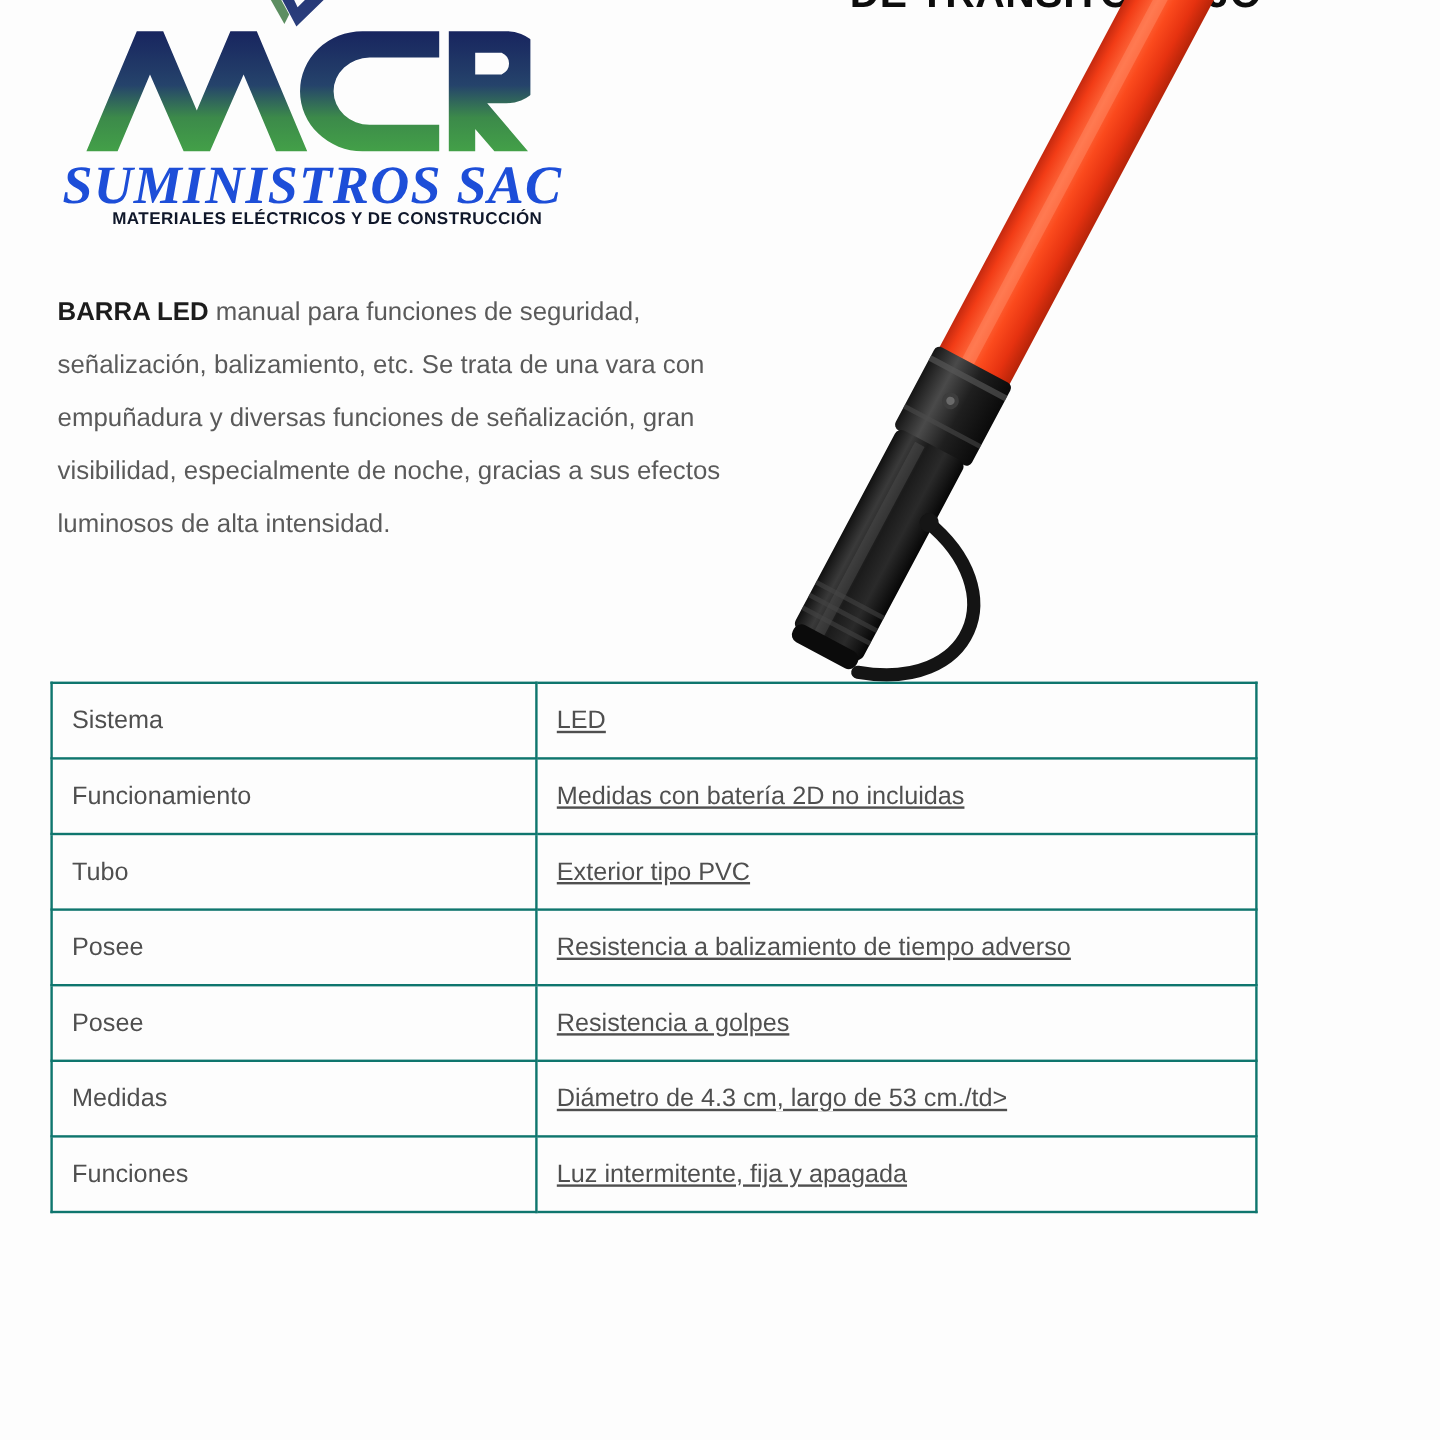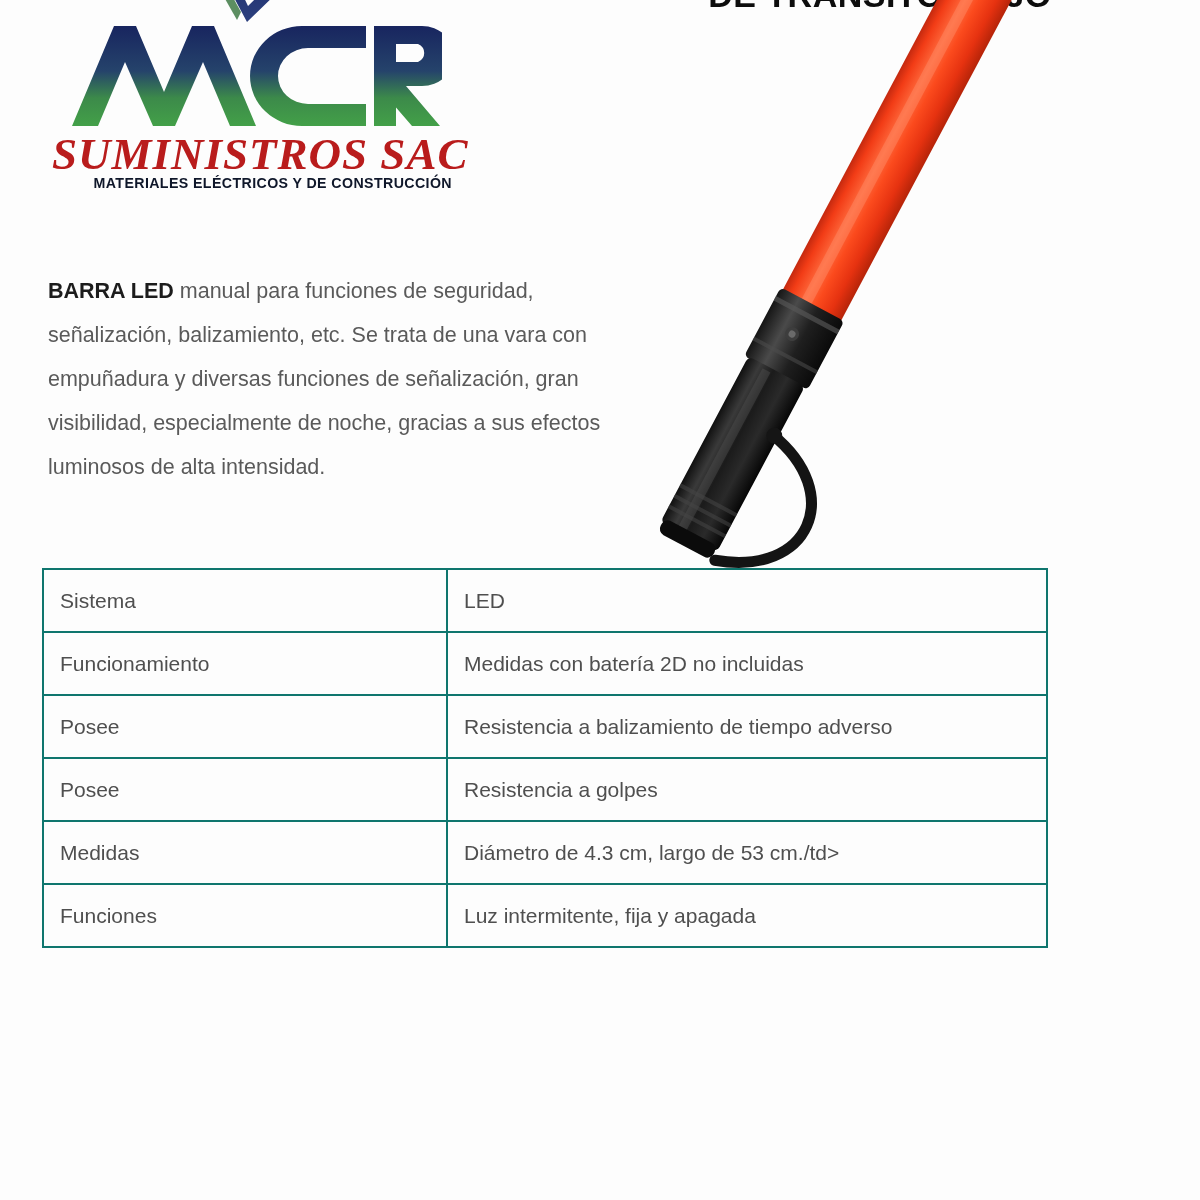--- a/index.html
+++ b/index.html
@@ -42,21 +42,21 @@
     position: absolute;
     left: 0px;
     top: 158px;
     width: 400px;
     text-align: center;
     font-family: "Liberation Serif", serif;
     font-weight: bold;
     font-style: italic;
     font-size: 45px;
     letter-spacing: 1px;
-    color: #b91c1c;
+    color: #1d4ed8;
     white-space: nowrap;
   }
   #logo-tagline {
     position: absolute;
     left: 0px;
     top: 205px;
     width: 400px;
     text-align: right;
     font-family: "Liberation Sans", sans-serif;
     font-weight: bold;
@@ -88,21 +88,21 @@
     top: -40px;
     width: 700px;
     height: 680px;
     pointer-events: none;
   }
 
   
   #description {
     position: absolute;
     left: 48px;
-    top: 247px;
+    top: 216px;
     width: 560px;
     font-family: "Liberation Sans", sans-serif;
     font-size: 21.5px;
     line-height: 44px;
     color: #5a5a5a;
   }
   #description .lead {
     font-weight: bold;
     color: #1c1c1c;
   }
@@ -121,21 +121,21 @@
     height: 61px;
     padding: 0 16px;
     font-family: "Liberation Sans", sans-serif;
     font-size: 21px;
     color: #4f4f4f;
     vertical-align: middle;
     white-space: nowrap;
     overflow: hidden;
   }
   #spec-table td.k { width: 370px; }
-  #spec-table td.v { width: 566px; }
+  #spec-table td.v { width: 566px; text-decoration: underline; }
 </style>
 </head>
 <body>
 
 <div id="page">
 
   <div id="logo-block">
 
     <svg id="logo-check" viewBox="0 0 115 60">
       <defs>
@@ -234,20 +234,24 @@
     <tbody>
       <tr>
         <td class="k">Sistema</td>
         <td class="v">LED</td>
       </tr>
       <tr>
         <td class="k">Funcionamiento</td>
         <td class="v">Medidas con batería 2D no incluidas</td>
       </tr>
       <tr>
+        <td class="k">Tubo</td>
+        <td class="v">Exterior tipo PVC</td>
+      </tr>
+      <tr>
         <td class="k">Posee</td>
         <td class="v">Resistencia a balizamiento de tiempo adverso</td>
       </tr>
       <tr>
         <td class="k">Posee</td>
         <td class="v">Resistencia a golpes</td>
       </tr>
       <tr>
         <td class="k">Medidas</td>
         <td class="v">Diámetro de 4.3 cm, largo de 53 cm./td&gt;</td>

